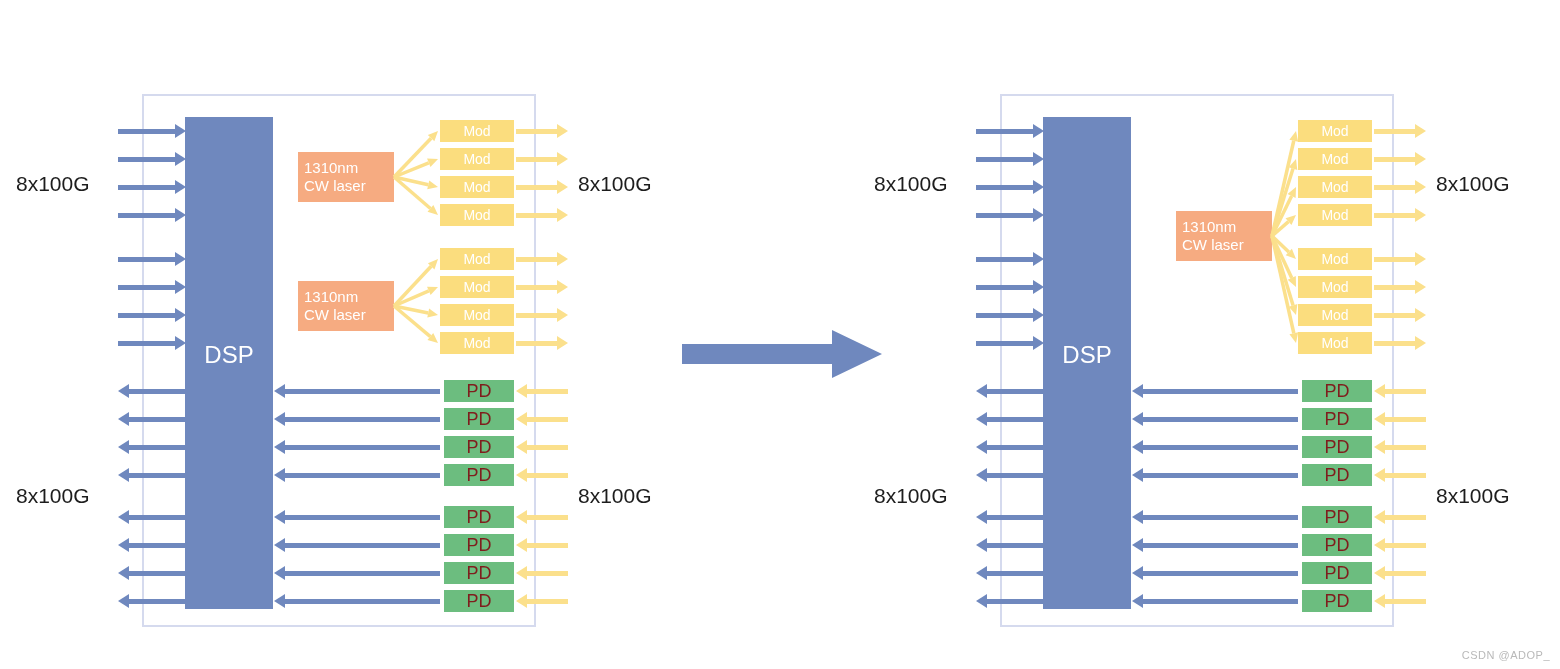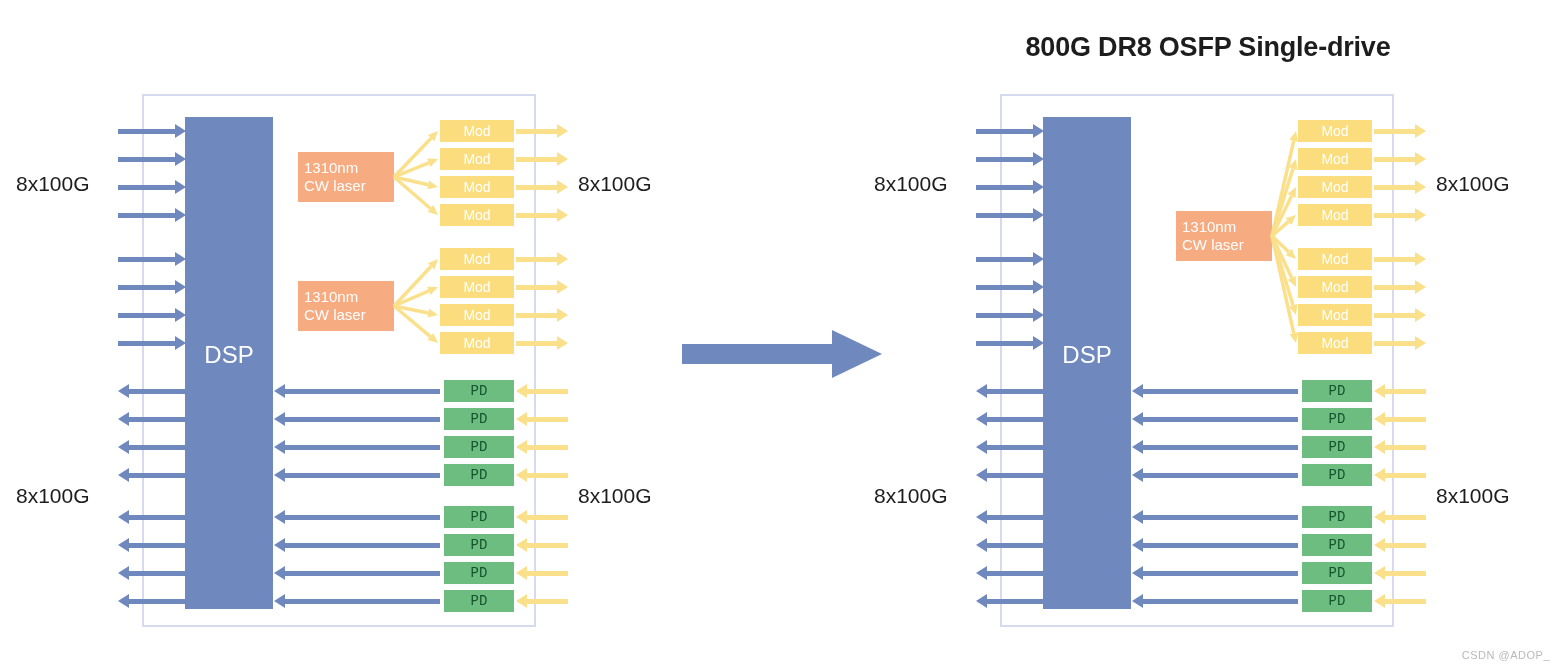--- a/index.html
+++ b/index.html
@@ -131,25 +131,24 @@
     line-height: 22px;
     text-align: center;
   }
   
   .pd {
     position: absolute;
     left: 444px;
     width: 70px;
     height: 22px;
     background: #6cbd7f;
-    color: #14532d;
-    font-size: 14px;
+    color: #7f1d1d;
+    font-size: 18px;
     line-height: 22px;
     text-align: center;
-    font-family: Liberation Mono, monospace;
   }
 
   
   .fan {
     position: absolute;
     left: 0;
     top: 0;
     width: 700px;
     height: 669px;
     pointer-events: none;
@@ -392,21 +391,20 @@
       <div class="shaft" style="left: 11px; width: 155px;"></div>
       <div class="head" style="left: 0px;"></div>
     </div>
     <div class="arrow blue l" style="left: 118px; top: 601px; width: 68px;">
       <div class="shaft" style="left: 11px; width: 57px;"></div>
       <div class="head" style="left: 0px;"></div>
     </div>
   </div>
 
 <div class="panel" id="panel-right">
-  <div class="panel-title">800G DR8 OSFP Single-drive</div>
   <div class="module-box"></div>
   <div class="dsp-block"></div>
   <div class="dsp-label">DSP</div>
   <div class="edge-label left" style="top:172px">8x100G</div>
   <div class="edge-label right" style="top:172px">8x100G</div>
   <div class="edge-label left" style="top:484px">8x100G</div>
   <div class="edge-label right" style="top:484px">8x100G</div>
   <div class="laser" style="left:318px; top:211px;"><span>1310nm</span><br><span>CW laser</span></div>
   <svg class="fan">
       <g>

